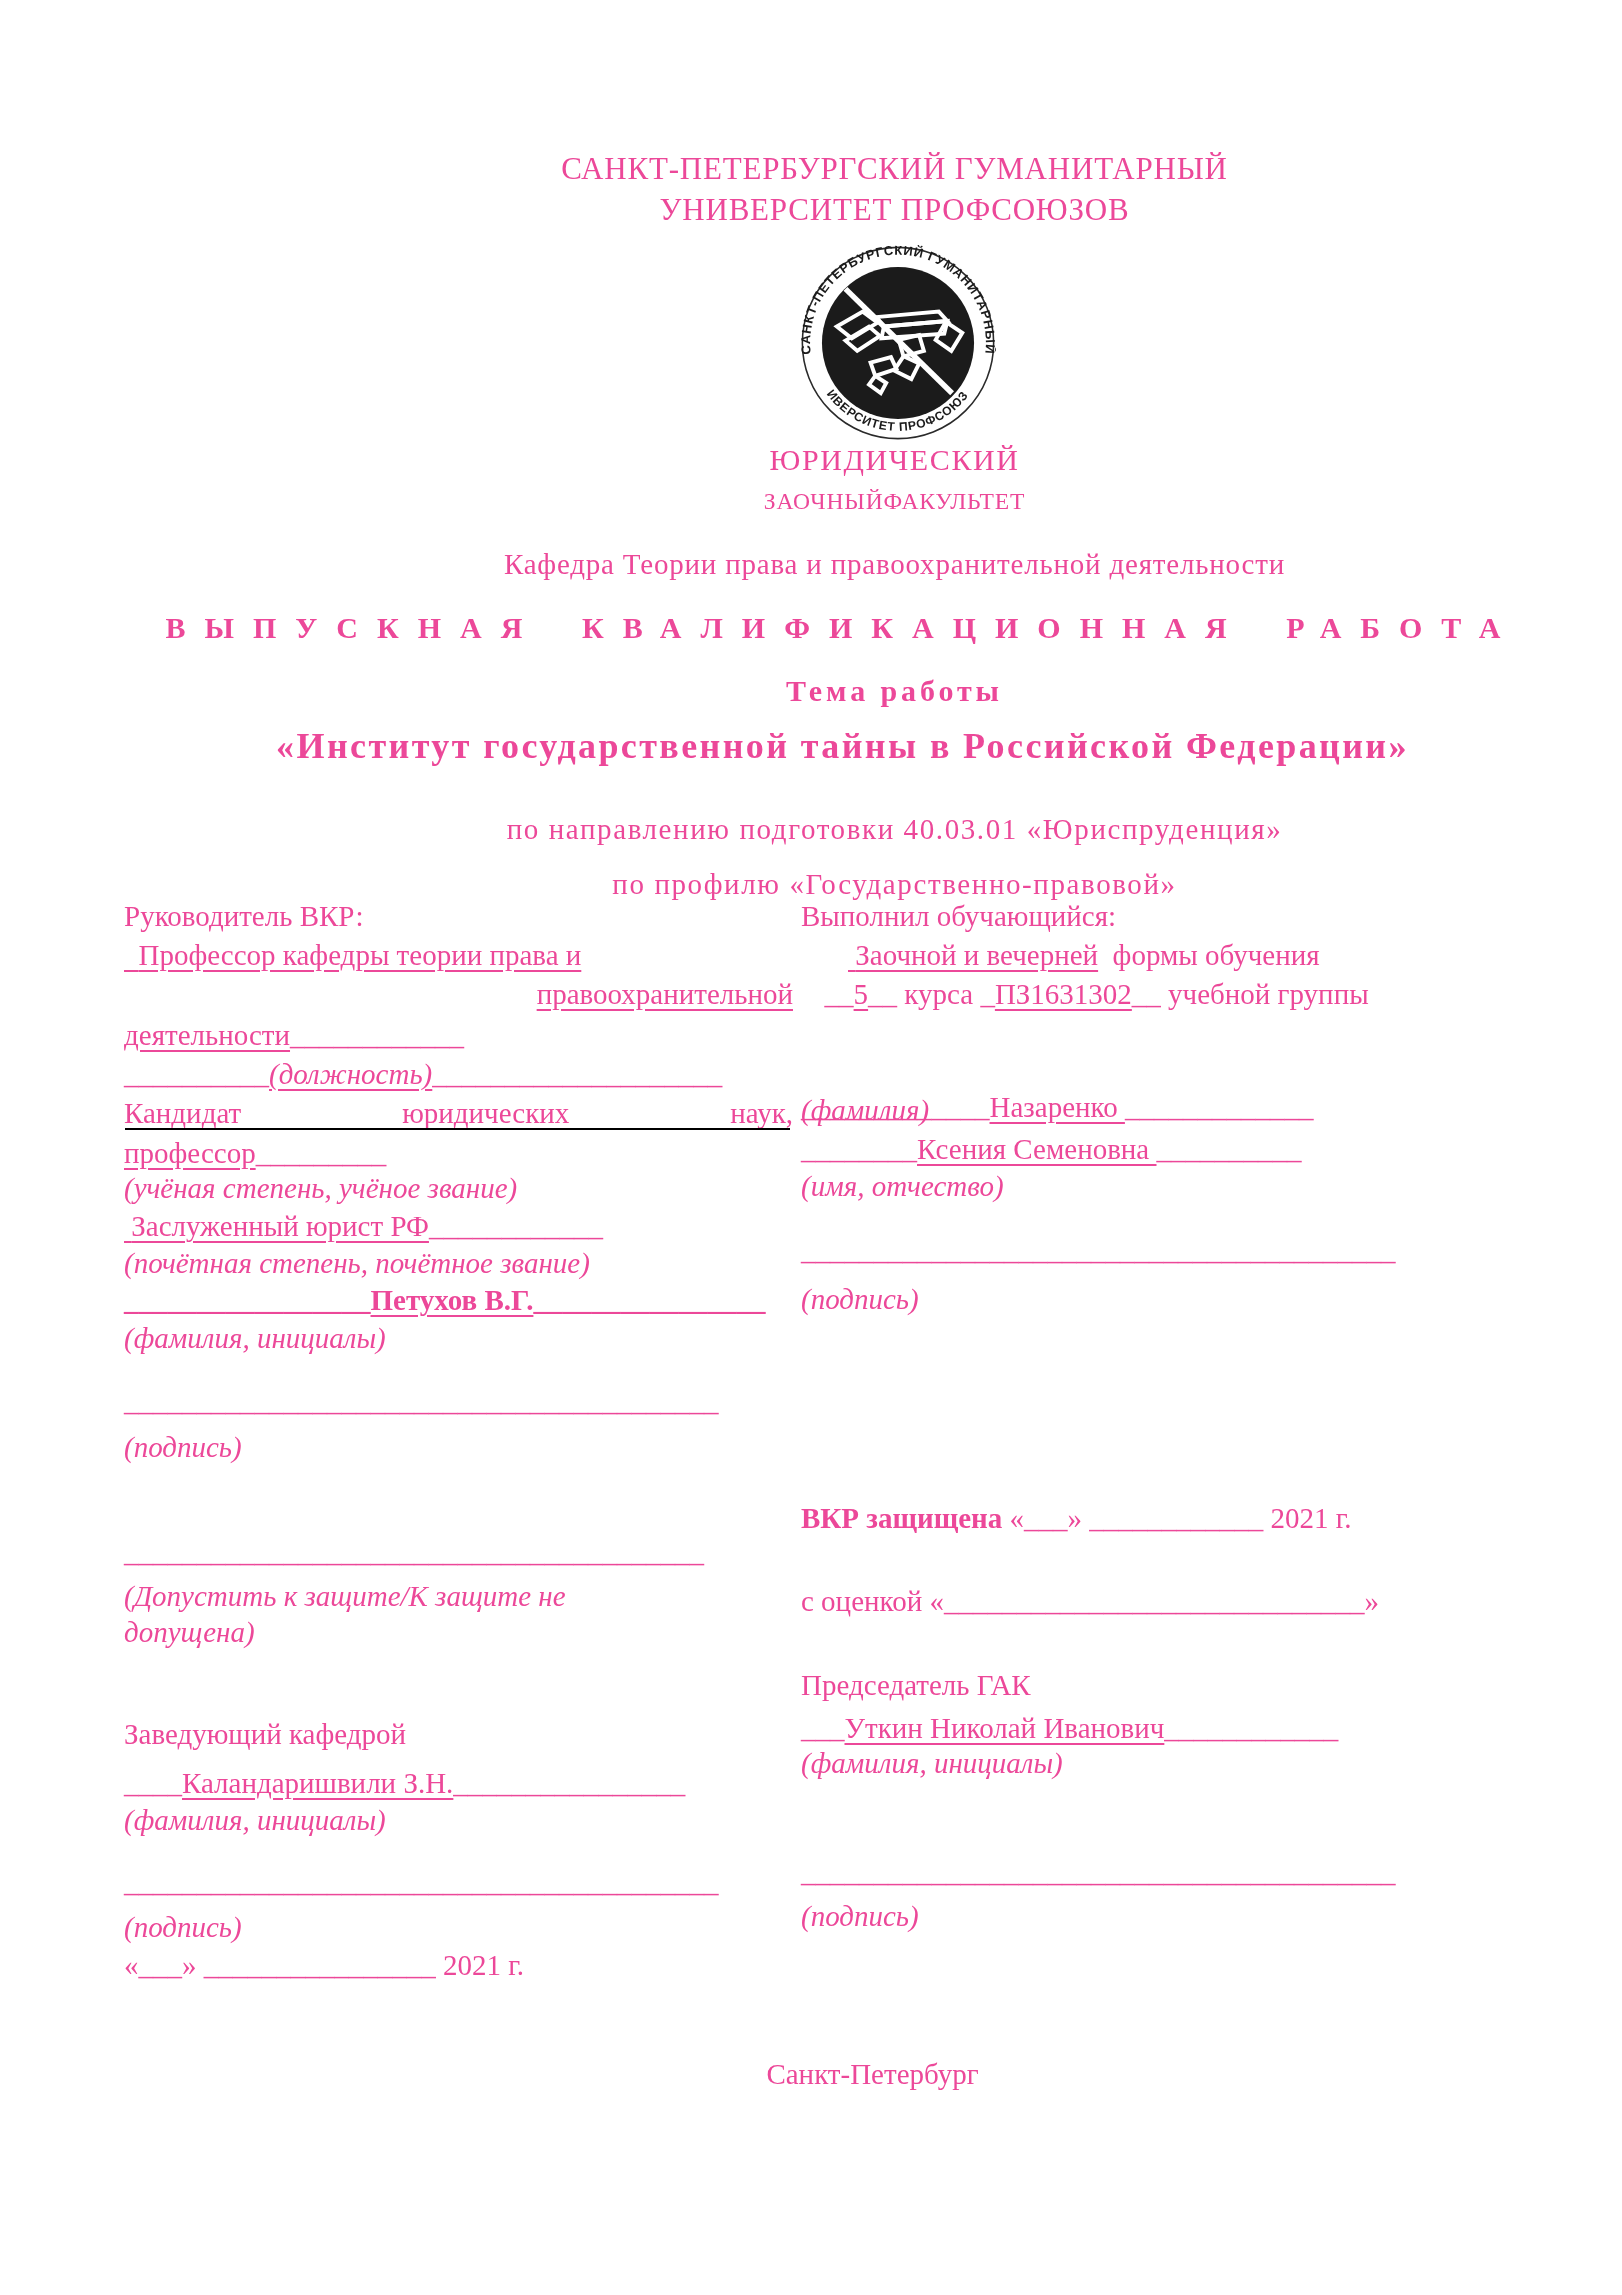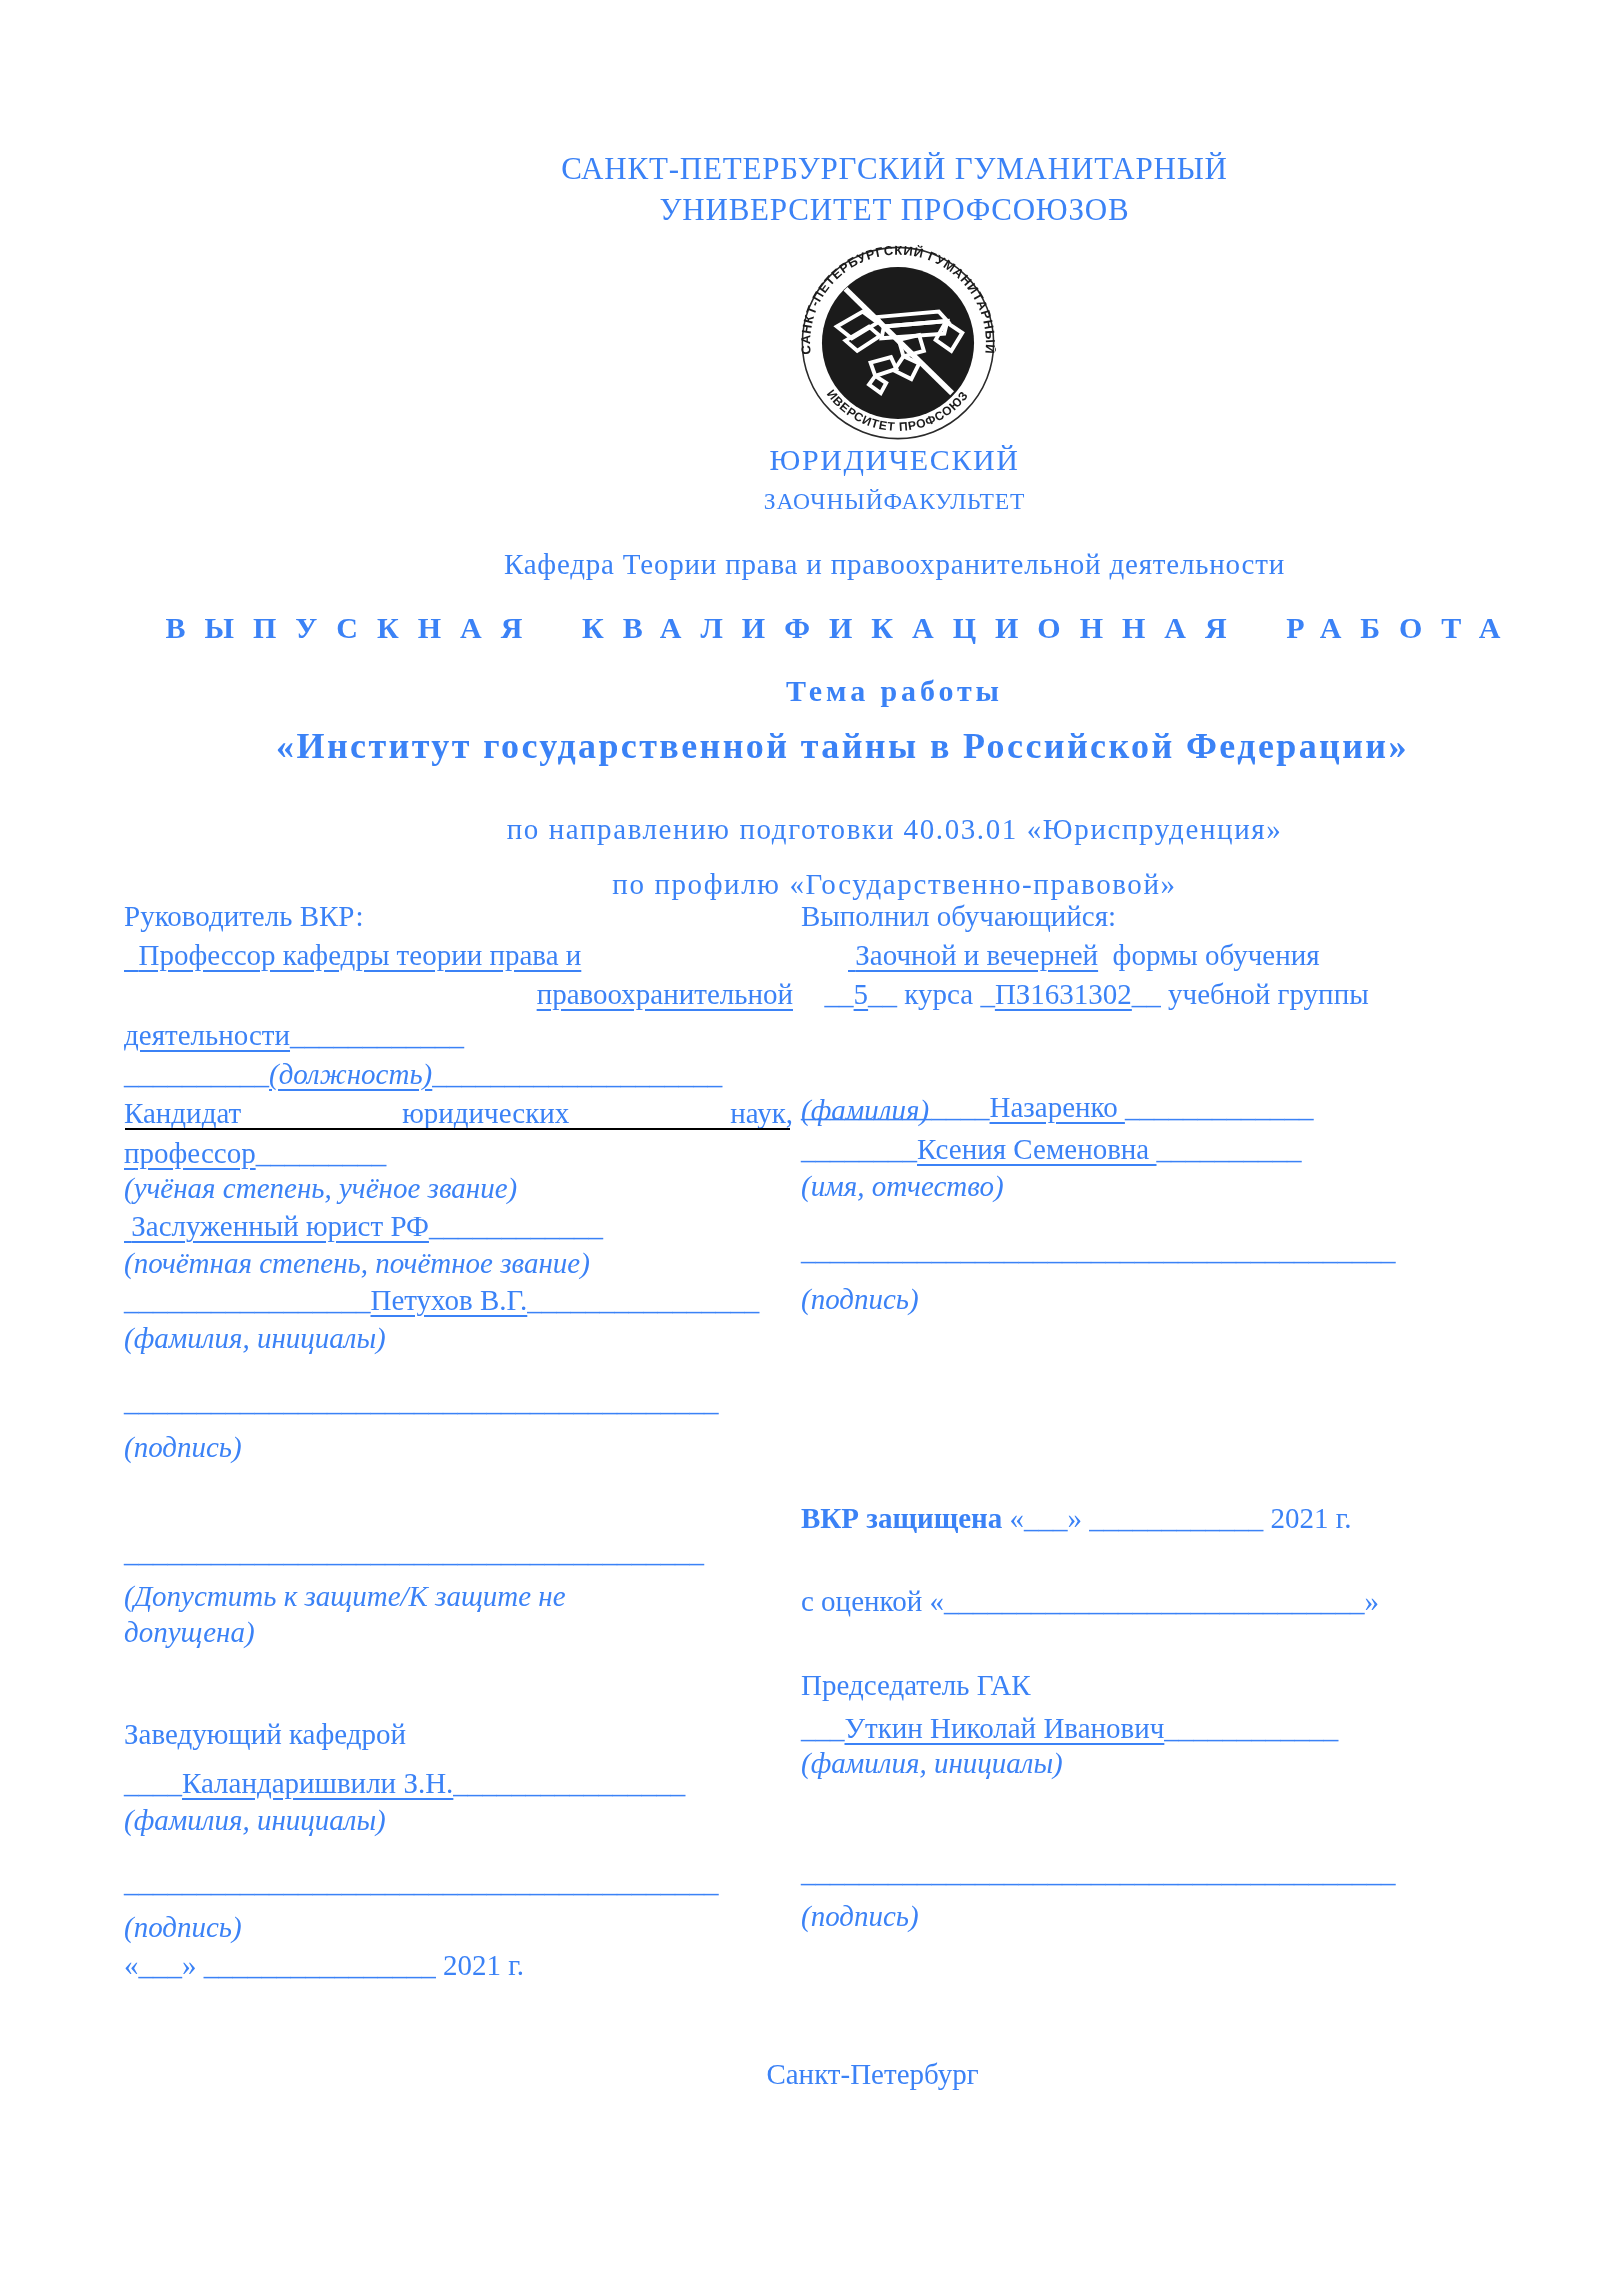--- a/index.html
+++ b/index.html
@@ -1,20 +1,20 @@
 <!DOCTYPE html>
 <html style="font-size:12.6px"><head>
 <meta charset="utf-8">
 <style>
   html,body{margin:0;padding:0;background:#ffffff;}
   .page{
     position:relative;
     width:1623px;height:2093px;
     background:#ffffff;
-    color:#3b82f6;
+    color:#ec4899;
     font-family:"Liberation Serif","DejaVu Serif",serif;
     font-size:29px;
     overflow:hidden;
   }
   .abs{position:absolute;}
   
   .cent{left:0;width:1623px;text-align:center;transform:translateX(83px);}
   .cent2{left:0;width:1623px;text-align:center;transform:translateX(31px);}
   .cent3{left:0;width:1623px;text-align:center;transform:translateX(61px);}
   .univ{font-size:31px;letter-spacing:0.8px;}
@@ -37,21 +37,21 @@
   .u{text-decoration:underline;text-decoration-thickness:2.4px;text-underline-offset:4.7px;}
   .iu{font-style:italic;text-decoration:underline;text-decoration-thickness:2.4px;text-underline-offset:4.7px;}
   .spread{display:flex;justify-content:space-between;position:absolute;}
   .ruled::after{content:"";position:absolute;left:0.8px;right:3.1px;bottom:1.6px;border-bottom:2.4px solid #000;}
   .pl60{padding-left:47px;box-sizing:border-box;}
   .pl30{padding-left:23.6px;box-sizing:border-box;}
 
   
   .L1{top:897px;} .L2{top:936px;} .L3{top:975px;text-align:right;} .L4{top:1016px;}
   .L5{top:1055px;} .L6{top:1094px;} .L7{top:1134px;} .L8{top:1169px;}
-  .L9{top:1207px;} .L10{top:1244px;} .L11{top:1281px;} .L12{top:1319px;}
+  .L9{top:1207px;} .L10{top:1244px;} .L11{top:1281px;font-weight:bold;} .L12{top:1319px;}
   .L13{top:1382px;} .L14{top:1428px;} .L15{top:1533px;} .L16{top:1577px;}
   .L17{top:1613px;} .L18{top:1705px;margin-top:10px;} .L19{top:1764px;} .L20{top:1801px;}
   .L21{top:1863px;} .L22{top:1908px;} .L23{top:1946px;}
   
   .R1{top:897px;} .R2{top:936px;} .R3{top:975px;} .R4{top:1052px;margin-top:36px;}
   .R5{top:1091px;} .R6{top:1130px;} .R7{top:1167px;} .R8{top:1231px;}
   .R9{top:1280px;} .R10{top:1499px;} .R11{top:1582px;} .R12{top:1666px;}
   .R13{top:1709px;} .R14{top:1744px;} .R15{top:1853px;} .R16{top:1897px;}
 
   .seal{position:absolute;left:800px;top:245px;width:196px;height:196px;}

